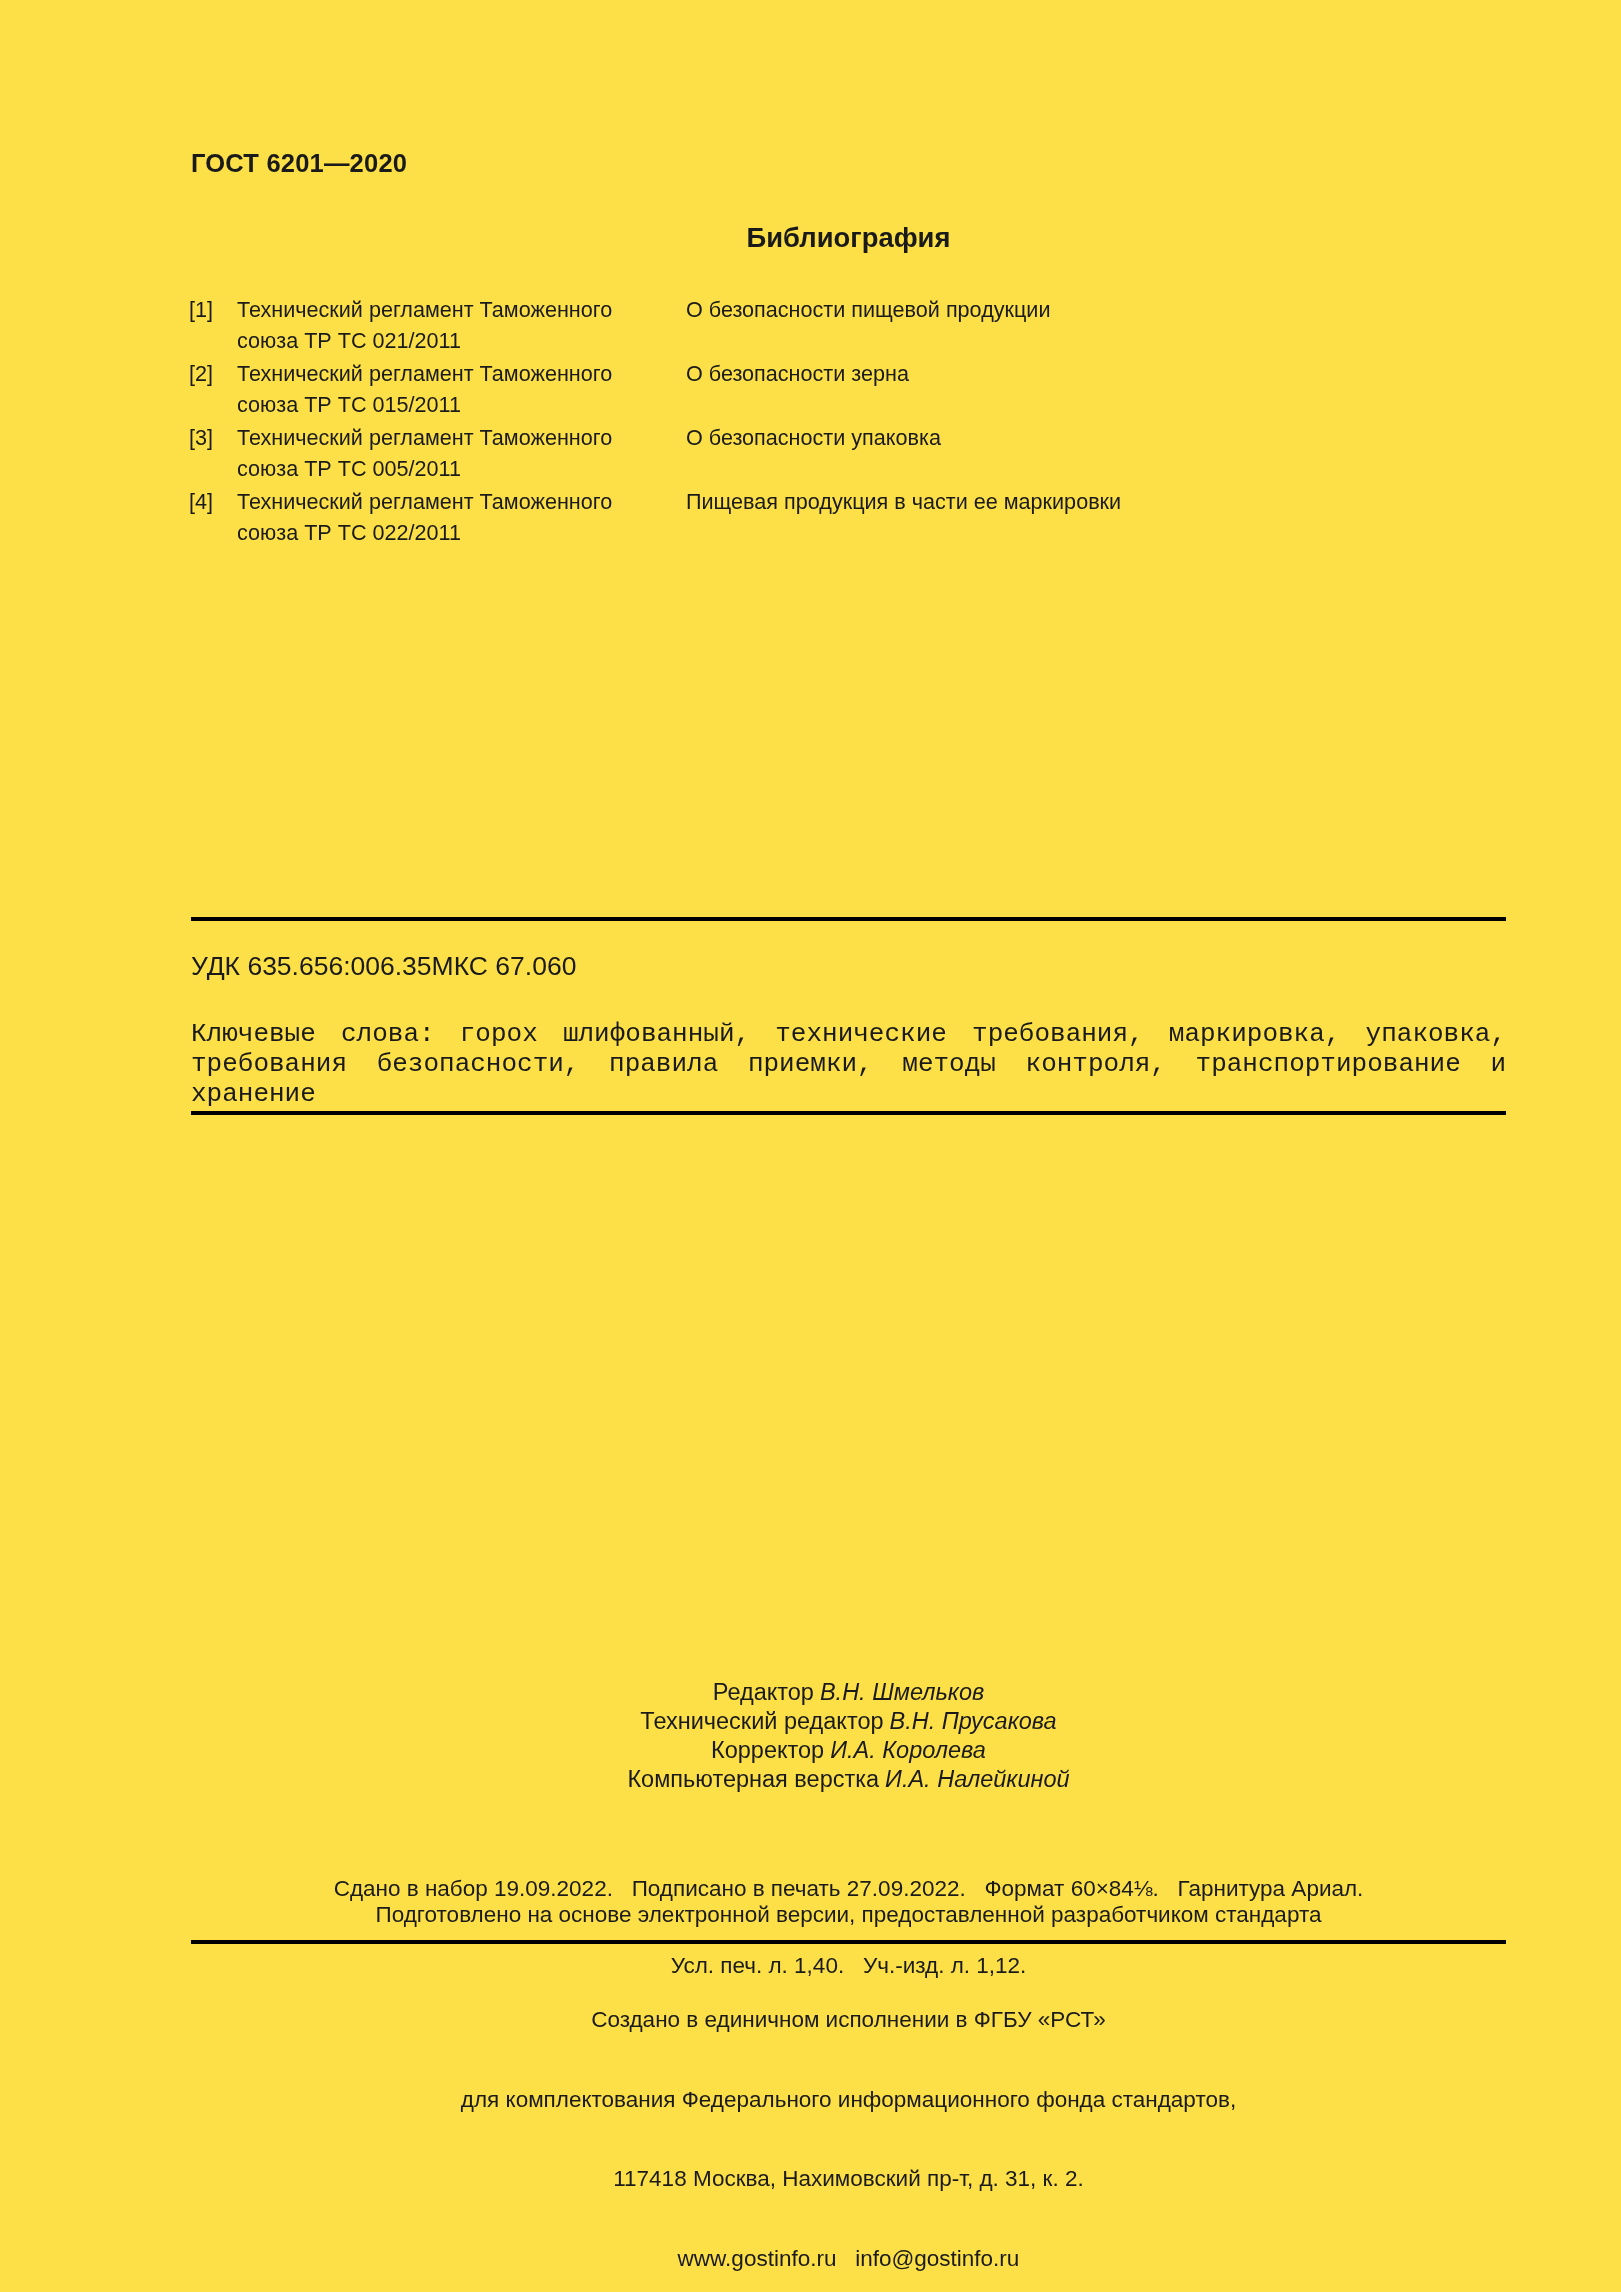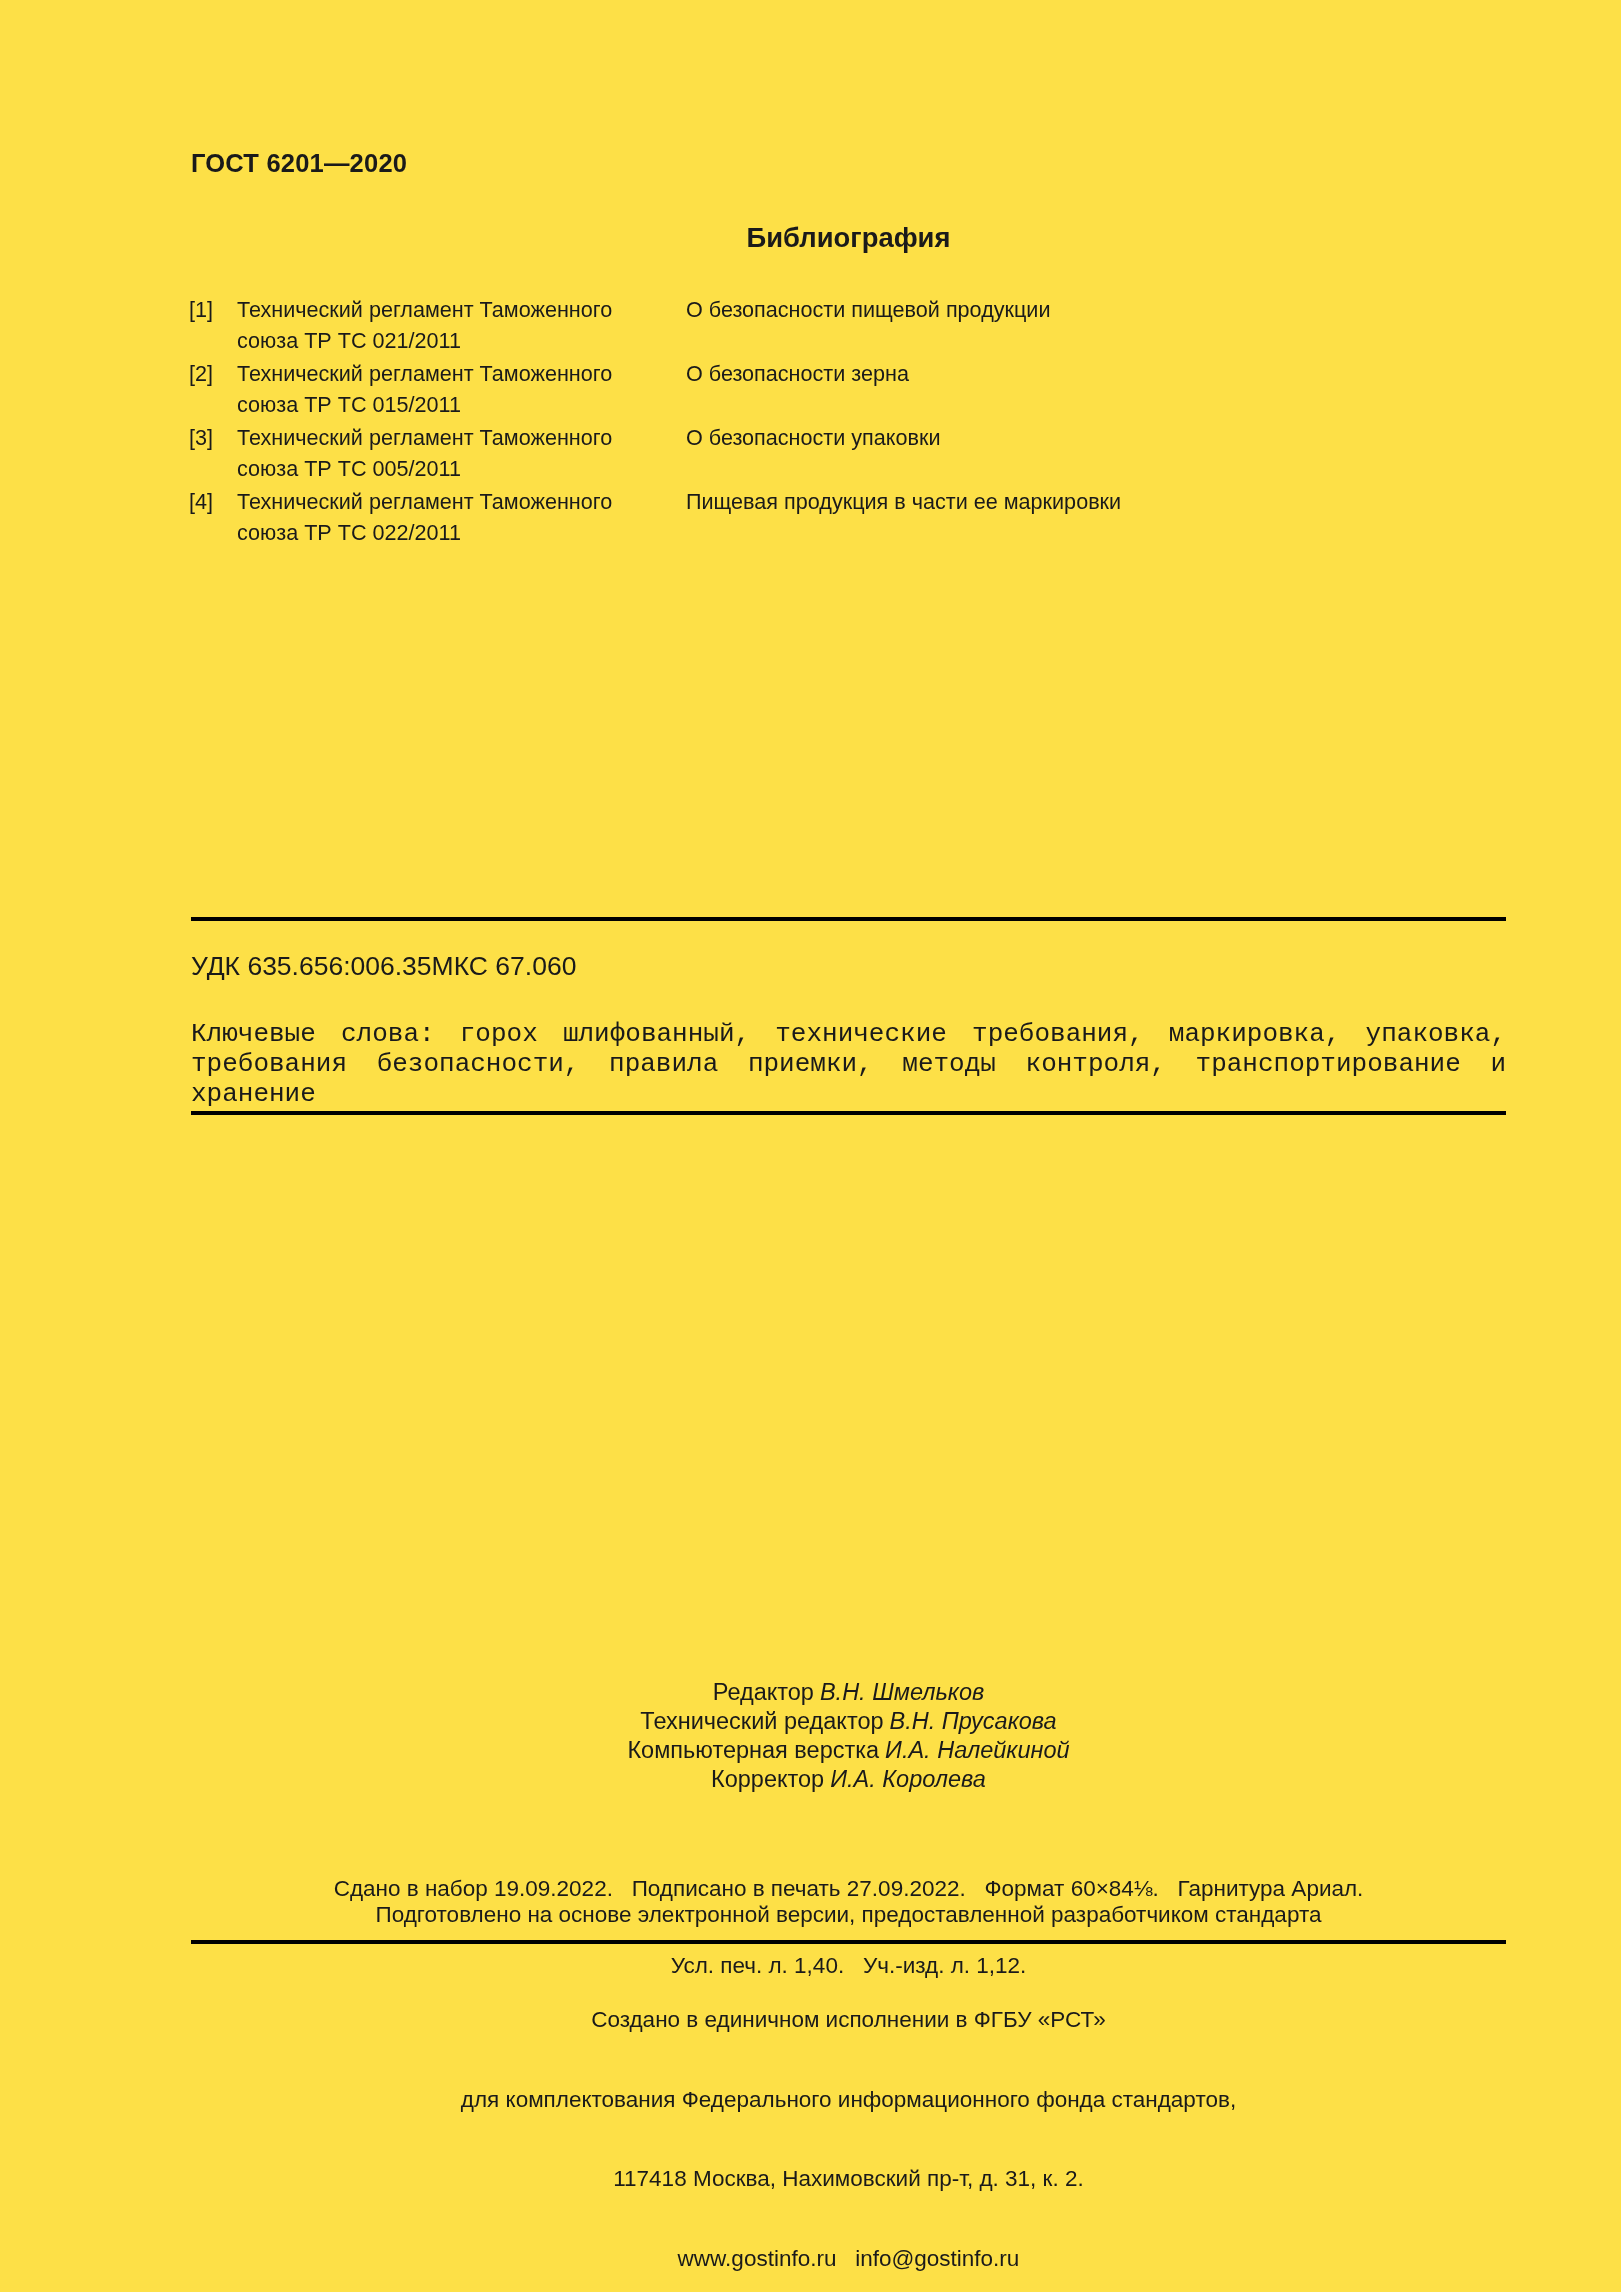--- a/index.html
+++ b/index.html
@@ -135,21 +135,21 @@
       <div>О безопасности пищевой продукции</div>
     </div>
     <div class="bib-item">
       <div>[2]</div>
       <div class="bib-source">Технический регламент Таможенного союза ТР ТС 015/2011</div>
       <div>О безопасности зерна</div>
     </div>
     <div class="bib-item">
       <div>[3]</div>
       <div class="bib-source">Технический регламент Таможенного союза ТР ТС 005/2011</div>
-      <div>О безопасности упаковки</div>
+      <div>О безопасности упаковка</div>
     </div>
     <div class="bib-item">
       <div>[4]</div>
       <div class="bib-source">Технический регламент Таможенного союза ТР ТС 022/2011</div>
       <div>Пищевая продукция в части ее маркировки</div>
     </div>
   </div>
 
   <div class="rule rule-top"></div>
 
@@ -158,22 +158,22 @@
     <span>МКС 67.060</span>
   </div>
 
   <div class="keywords">Ключевые слова: горох шлифованный, технические требования, маркировка, упаковка, требования безопасности, правила приемки, методы контроля, транспортирование и хранение</div>
 
   <div class="rule rule-middle"></div>
 
   <div class="editors">
     <div><span>Редактор</span><span class="editor-name">В.Н. Шмельков</span></div>
     <div><span>Технический редактор</span><span class="editor-name">В.Н. Прусакова</span></div>
+    <div><span>Корректор</span><span class="editor-name">И.А. Королева</span></div>
     <div><span>Компьютерная верстка</span><span class="editor-name">И.А. Налейкиной</span></div>
-    <div><span>Корректор</span><span class="editor-name">И.А. Королева</span></div>
   </div>
 
   <div class="typeset">
     <div>Сдано в набор 19.09.2022.   Подписано в печать 27.09.2022.   Формат 60×84⅛.   Гарнитура Ариал.</div>
     <div>Усл. печ. л. 1,40.   Уч.-изд. л. 1,12.</div>
   </div>
 
   <div class="prepared">Подготовлено на основе электронной версии, предоставленной разработчиком стандарта</div>
 
   <div class="rule rule-bottom"></div>

